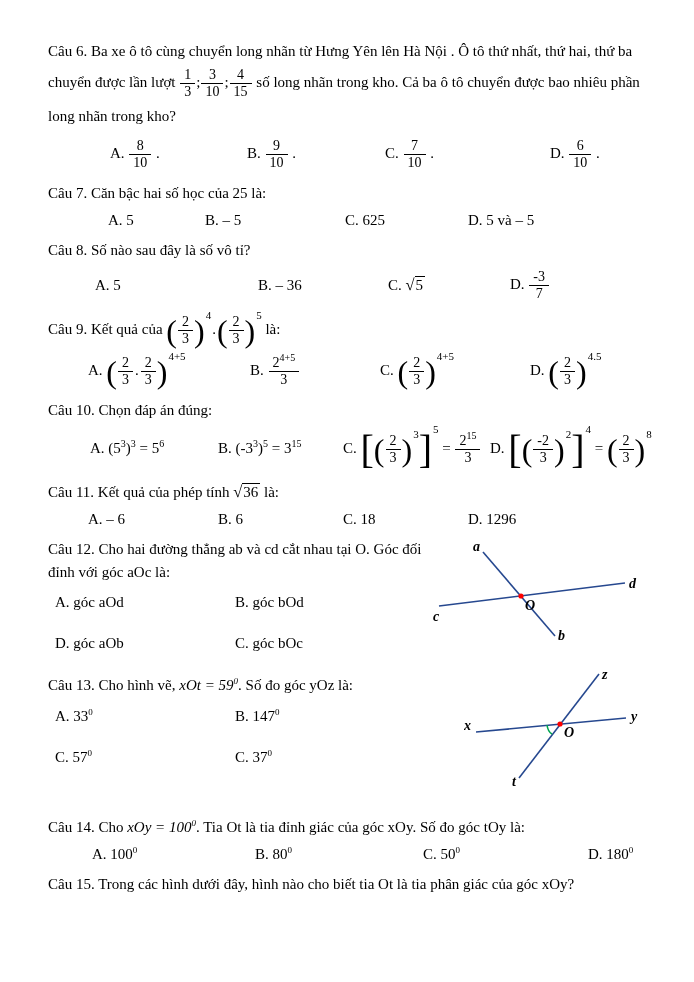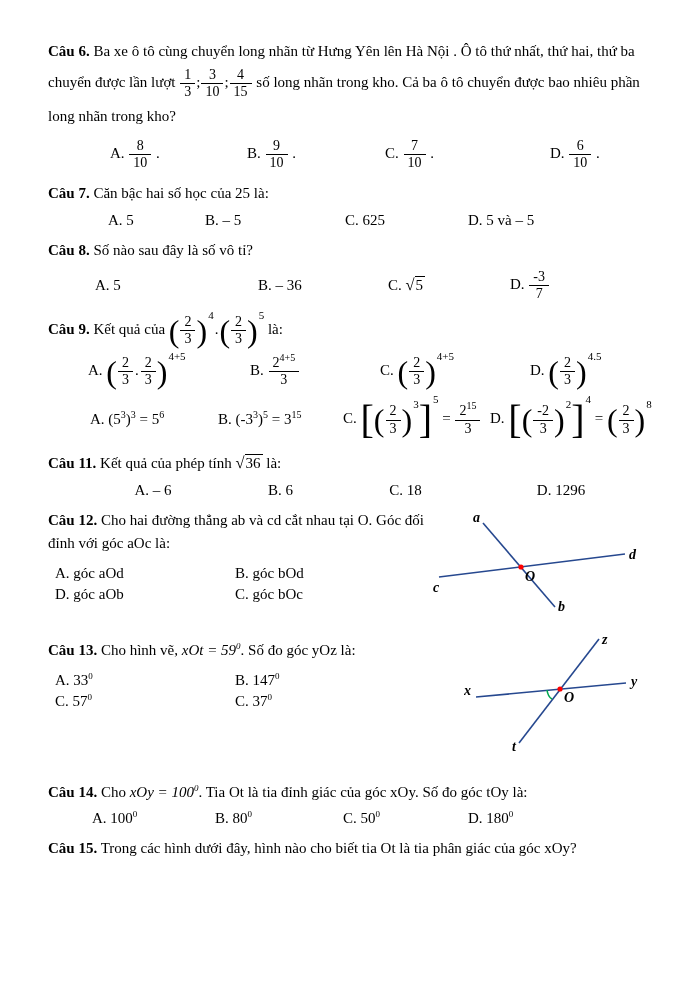--- a/index.html
+++ b/index.html
@@ -6,21 +6,21 @@
   html,body { background:#ffffff; }
   body {
     width:694px; height:982px; overflow:hidden;
     font-family:"Liberation Serif", serif;
     font-size:15px; color:#000;
   }
   .page { padding:36px 40px 0 48px; }
   .q { margin-bottom:10px; }
   .qtext { line-height:1.55; }
   .q6text { line-height:2.0; }
-  .qlabel { font-weight:bold; }
+  .qlabel { font-weight:normal; }
   .opts { display:grid; align-items:center; margin-top:6px; }
   .opt { white-space:nowrap; }
   
   .frac { display:inline-block; vertical-align:middle; text-align:center; line-height:1.15; font-size:14px; margin:1px 1px; }
   .frac .fn { display:block; border-bottom:1px solid #000; padding:0 4px; }
   .frac .fd { display:block; padding:0 4px; }
   
   .big  { font-size:32px; font-weight:400; vertical-align:middle; line-height:1; }
   .big2 { font-size:40px; font-weight:400; vertical-align:middle; line-height:1; }
   sup.s  { font-size:10px; line-height:0; }
@@ -29,21 +29,21 @@
   sup.deg{ font-size:9px;  line-height:0; }
   
   .sqrt { white-space:nowrap; }
   .sqrt .rs { font-size:1.1em; }
   .sqrt .rad { border-top:1px solid #000; padding:0 2px 0 1px; }
   .mvar { font-style:italic; }
   
   .tworow { display:flex; align-items:flex-start; }
   .tw-left { flex:1 1 auto; }
   .tw-right { flex:0 0 auto; }
-  .opts2 { display:grid; grid-template-columns:180px 1fr; row-gap:4px; padding-left:7px; margin-top:10px; }
+  .opts2 { display:grid; grid-template-columns:180px 1fr; row-gap:24px; padding-left:7px; margin-top:10px; }
   
   .dlbl { font-size:14px; font-weight:bold; font-style:italic; }
   .mdot { padding:0 1px; }
 </style>
 </head>
 <body>
 
 <div class="page">
 
   <section class="q">
@@ -96,36 +96,40 @@
     </p>
     <div class="opts" style="padding-left:40px;grid-template-columns:162px 130px 150px 1fr;">
       <span class="opt"><span>A.</span> <span class="big">(</span><span class="frac"><span class="fn">2</span><span class="fd">3</span></span><span class="mdot">.</span><span class="frac"><span class="fn">2</span><span class="fd">3</span></span><span class="big">)</span><sup class="hs">4+5</sup></span>
       <span class="opt"><span>B.</span> <span class="frac"><span class="fn"><span>2</span><sup class="s">4+5</sup></span><span class="fd">3</span></span></span>
       <span class="opt"><span>C.</span> <span class="big">(</span><span class="frac"><span class="fn">2</span><span class="fd">3</span></span><span class="big">)</span><sup class="hs">4+5</sup></span>
       <span class="opt"><span>D.</span> <span class="big">(</span><span class="frac"><span class="fn">2</span><span class="fd">3</span></span><span class="big">)</span><sup class="hs">4.5</sup></span>
     </div>
   </section>
 
   <section class="q">
+    <p class="qtext">
+      <b class="qlabel">Câu 10.</b>
+      <span>Chọn đáp án đúng:</span>
+    </p>
     <div class="opts" style="padding-left:42px;grid-template-columns:128px 125px 147px 1fr;">
       <span class="opt"><span>A.</span> <span>(5</span><sup class="s">3</sup><span>)</span><sup class="s">3</sup> <span>= 5</span><sup class="s">6</sup></span>
       <span class="opt"><span>B.</span> <span>(-3</span><sup class="s">3</sup><span>)</span><sup class="s">5</sup> <span>= 3</span><sup class="s">15</sup></span>
       <span class="opt"><span>C.</span> <span class="big2">[</span><span class="big">(</span><span class="frac"><span class="fn">2</span><span class="fd">3</span></span><span class="big">)</span><sup class="hs">3</sup><span class="big2">]</span><sup class="hs2">5</sup> <span>=</span> <span class="frac"><span class="fn"><span>2</span><sup class="s">15</sup></span><span class="fd">3</span></span></span>
       <span class="opt"><span>D.</span> <span class="big2">[</span><span class="big">(</span><span class="frac"><span class="fn">-2</span><span class="fd">3</span></span><span class="big">)</span><sup class="hs">2</sup><span class="big2">]</span><sup class="hs2">4</sup> <span>=</span> <span class="big">(</span><span class="frac"><span class="fn">2</span><span class="fd">3</span></span><span class="big">)</span><sup class="hs">8</sup></span>
     </div>
   </section>
 
   <section class="q">
     <p class="qtext">
       <b class="qlabel">Câu 11.</b>
       <span>Kết quả của phép tính</span>
       <span class="sqrt"><span class="rs">√</span><span class="rad">36</span></span>
       <span>là:</span>
     </p>
-    <div class="opts" style="padding-left:40px;grid-template-columns:130px 125px 125px 1fr;text-align:center;">
+    <div class="opts" style="padding-left:40px;grid-template-columns:130px 125px 125px 1fr;">
       <span class="opt">A. – 6</span>
       <span class="opt">B. 6</span>
       <span class="opt">C. 18</span>
       <span class="opt">D. 1296</span>
     </div>
   </section>
 
   <section class="q tworow" style="margin-bottom:22px;">
     <div class="tw-left" style="max-width:420px;">
       <p class="qtext">
@@ -181,21 +185,21 @@
       </svg>
     </div>
   </section>
 
   <section class="q">
     <p class="qtext">
       <b class="qlabel">Câu 14.</b>
       <span>Cho</span>
       <span class="mvar"><span>xOy = 100</span><sup class="deg">0</sup></span><span>. Tia Ot là tia đỉnh giác của góc xOy. Số đo góc tOy là:</span>
     </p>
-    <div class="opts" style="padding-left:44px;grid-template-columns:123px 128px 125px 1fr;">
+    <div class="opts" style="padding-left:44px;grid-template-columns:123px 128px 125px 1fr;gap:40px;">
       <span class="opt"><span>A. 100</span><sup class="deg">0</sup></span>
       <span class="opt"><span>B. 80</span><sup class="deg">0</sup></span>
       <span class="opt"><span>C. 50</span><sup class="deg">0</sup></span>
       <span class="opt"><span>D. 180</span><sup class="deg">0</sup></span>
     </div>
   </section>
 
   <section class="q">
     <p class="qtext">
       <b class="qlabel">Câu 15.</b>

